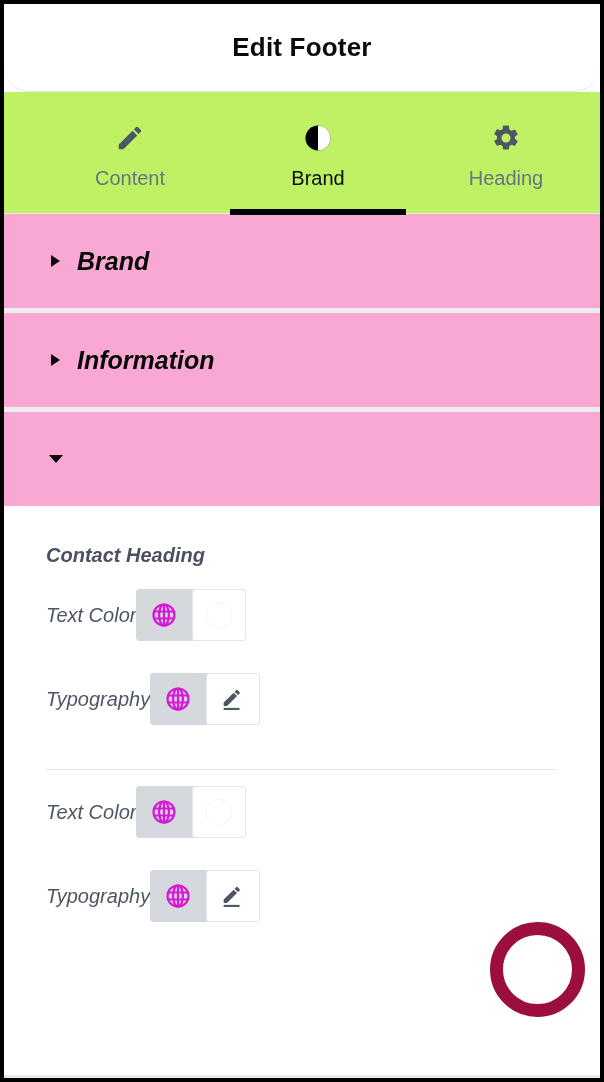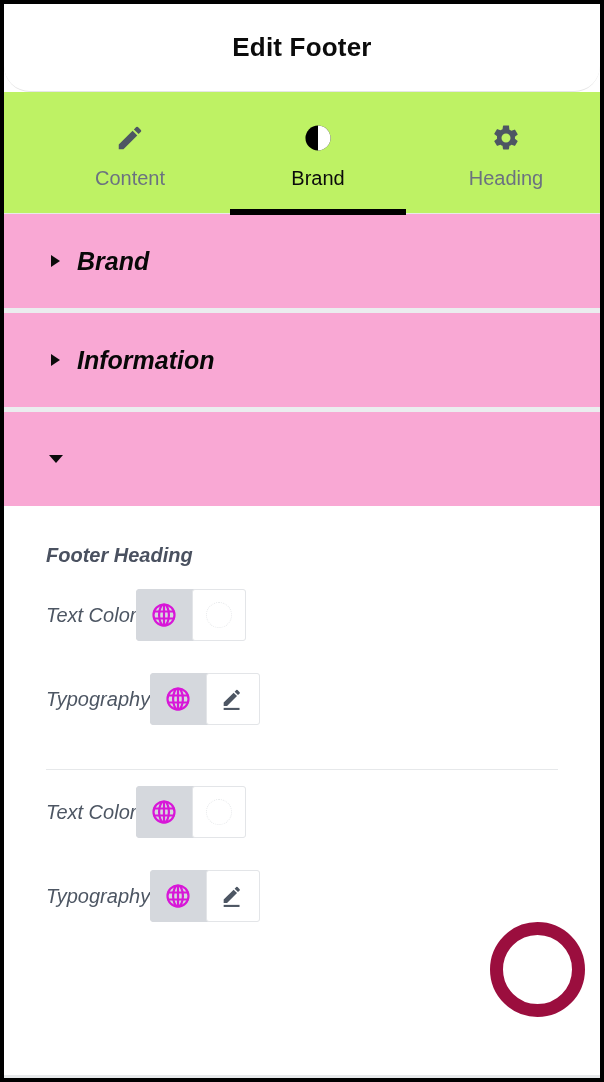--- a/index.html
+++ b/index.html
@@ -270,21 +270,21 @@
     <div class="accordion-head">
       <span class="caret">
         <svg width="16" height="12" viewBox="0 0 16 12">
             <path d="M1 2h14L8 10z" fill="#0b0b0b"></path>
           </svg>
       </span>
     </div>
 
     <div class="section-body">
 
-      <div class="sub-head">Footer Heading</div>
+      <div class="sub-head">Contact Heading</div>
 
       <div class="control-row">
         <span class="control-label">Text Color</span>
         <div class="control-widget">
           <div class="globe-btn">
             <svg width="28" height="28" viewBox="0 0 24 24" fill="none" stroke="#d817d8" stroke-width="1.9">
               <circle cx="12" cy="12" r="9"></circle>
               <ellipse cx="12" cy="12" rx="4.2" ry="9"></ellipse>
               <line x1="3" y1="9" x2="21" y2="9"></line>
               <line x1="3" y1="15" x2="21" y2="15"></line>

